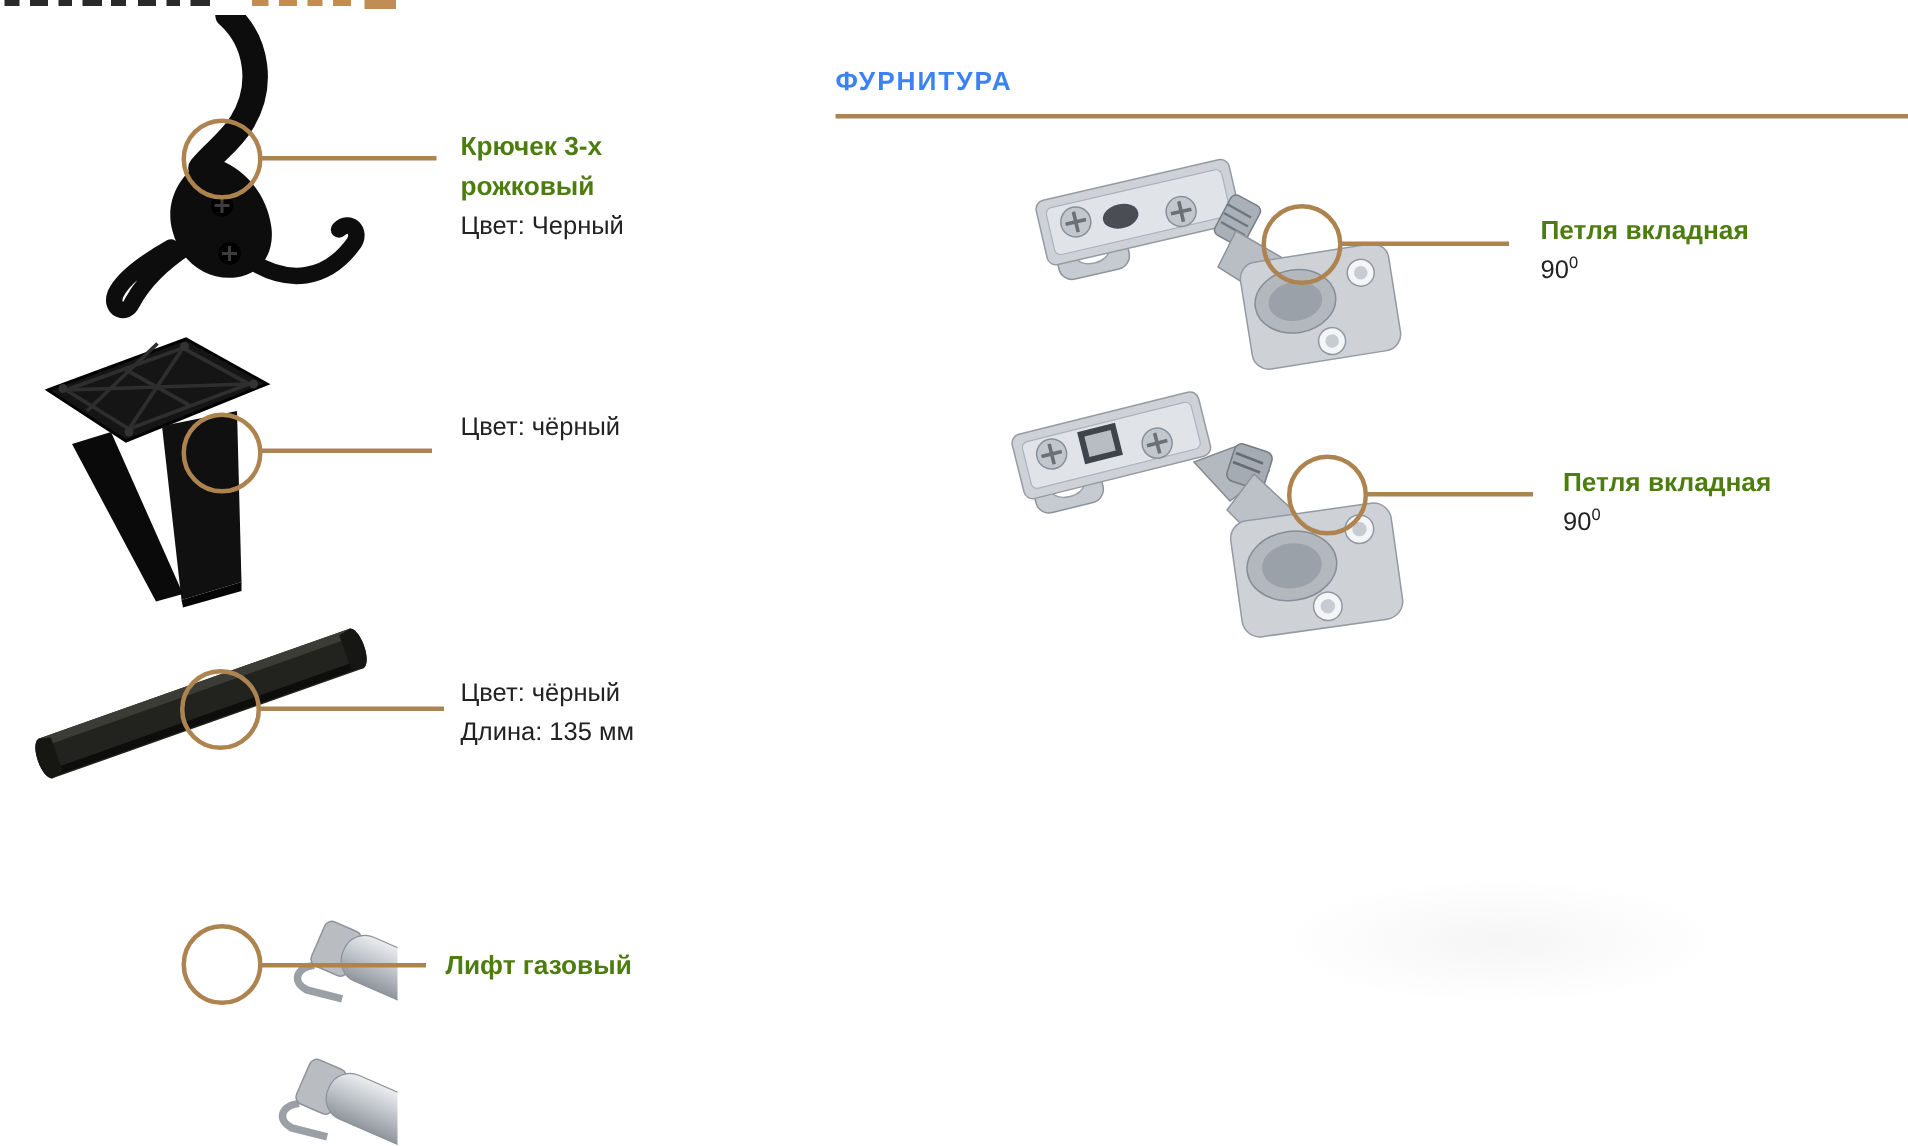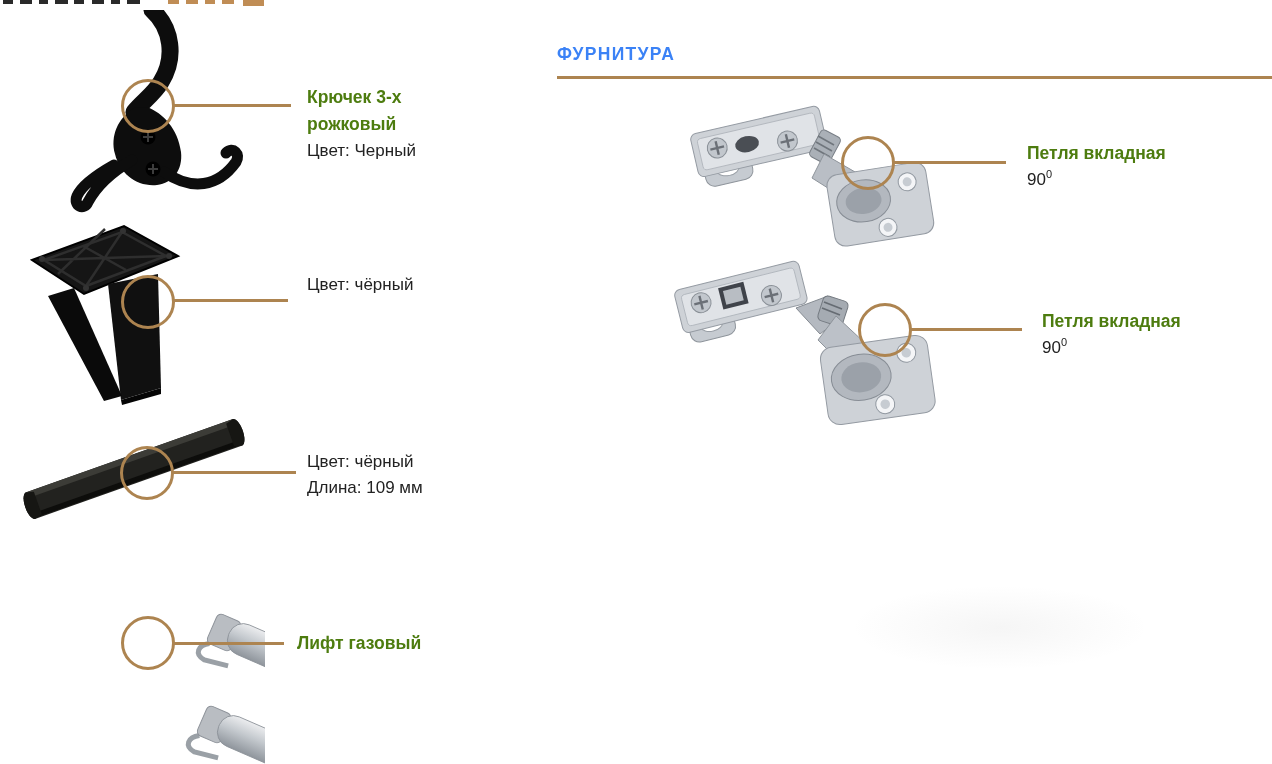--- a/index.html
+++ b/index.html
@@ -189,21 +189,21 @@
     <div class="item-title">Крючек 3-х рожковый</div>
     <div class="item-spec">Цвет: Черный</div>
   </div>
 
   <div class="abs" style="left:307px;top:272px;width:230px">
     <div class="item-spec">Цвет: чёрный</div>
   </div>
 
   <div class="abs" style="left:307px;top:449px;width:270px">
     <div class="item-spec">Цвет: чёрный</div>
-    <div class="item-spec">Длина: 109 мм</div>
+    <div class="item-spec">Длина: 135 мм</div>
   </div>
 
   <div class="abs" style="left:297px;top:630px;width:230px">
     <div class="item-title">Лифт газовый</div>
   </div>
 
   <div class="abs section-header" style="left:557px;top:44px">ФУРНИТУРА</div>
   <div class="section-rule" style="left:557px;top:76px;width:715px"></div>
 
   <div class="abs" style="left:1027px;top:140px;width:230px">

